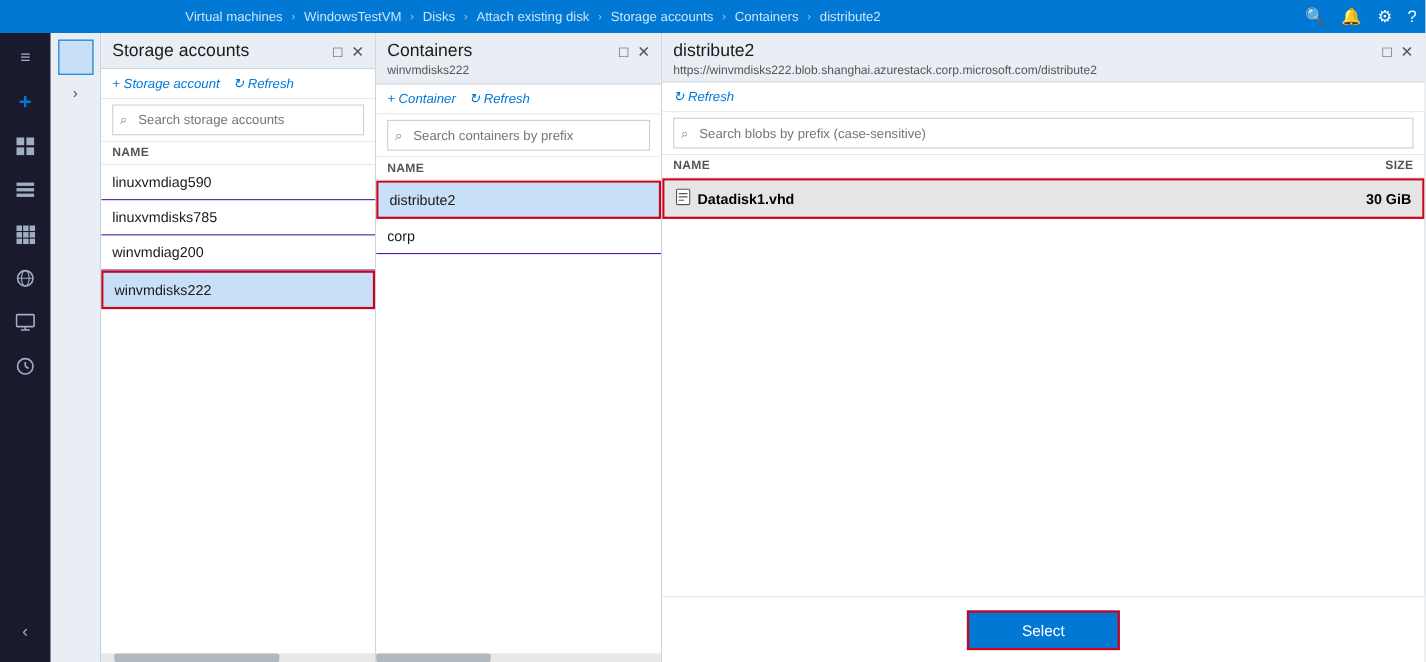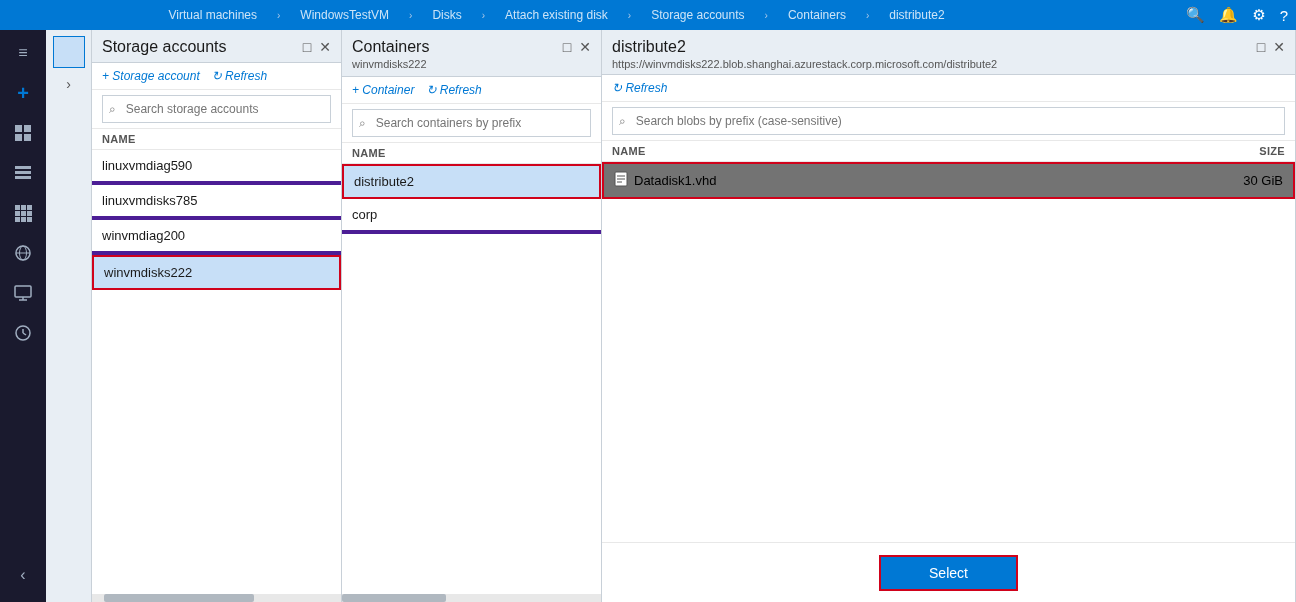--- a/index.html
+++ b/index.html
@@ -10,21 +10,21 @@
       background: #0078d4;
       color: white;
       height: 30px;
       display: flex;
       align-items: center;
       padding: 0 8px;
       gap: 6px;
       font-size: 13px;
     }
     .top-nav-brand { font-weight: 600; font-size: 14px; margin-right: 8px; margin-top: 44px; }
-    .top-nav-breadcrumb { display: flex; align-items: center; gap: 20px; font-size: 12px; color: #cce4f7; }
+    .top-nav-breadcrumb { display: flex; align-items: center; gap: 8px; font-size: 12px; color: #cce4f7; }
     .top-nav-breadcrumb span.sep { color: #aac8e8; font-size: 10px; }
     .top-nav-icons { margin-left: auto; display: flex; gap: 14px; align-items: center; color: white; font-size: 15px; }
 
     
     .main-wrapper { display: flex; height: calc(602px - 30px); }
 
     
     .sidebar {
       width: 46px;
       background: #1a1a2e;
@@ -128,21 +128,21 @@
       border-bottom: 1px solid #e8e8e8;
       background: white;
       text-transform: uppercase;
       letter-spacing: 0.3px;
     }
     .blade-list-item {
       padding: 8px 10px;
       font-size: 13px;
       color: #1a1a1a;
       cursor: pointer;
-      border-bottom: 4px solid #4c1d95;
+      border-bottom: 1px solid #4c1d95;
     }
     .blade-list-item.selected { background: #c7dff7; }
 
     
     .blade-right-header {
       background: #e8eef4;
       padding: 8px 10px 4px 10px;
       border-bottom: 1px solid #c8d0d8;
     }
     .blob-table-header {
@@ -158,21 +158,21 @@
     .blob-table-header .col-name { flex: 1; }
     .blob-table-header .col-size { width: 80px; text-align: right; }
 
     .blob-row {
       display: flex;
       align-items: center;
       padding: 7px 10px;
       border-bottom: 1px solid #f0f0f0;
       cursor: pointer;
     }
-    .blob-row.selected-row { background: #737373; border: 2px solid #d0021b; }
+    .blob-row.selected-row { background: #e5e5e5; border: 2px solid #d0021b; font-weight: bold; }
     .blob-row .blob-icon { color: #555; font-size: 14px; margin-right: 6px; }
     .blob-row .blob-name { flex: 1; font-size: 13px; }
     .blob-row .blob-size { width: 80px; text-align: right; font-size: 13px; }
 
     .blade-footer {
       padding: 8px 10px;
       border-top: 1px solid #e8e8e8;
       display: flex;
       justify-content: center;
       align-items: center;

